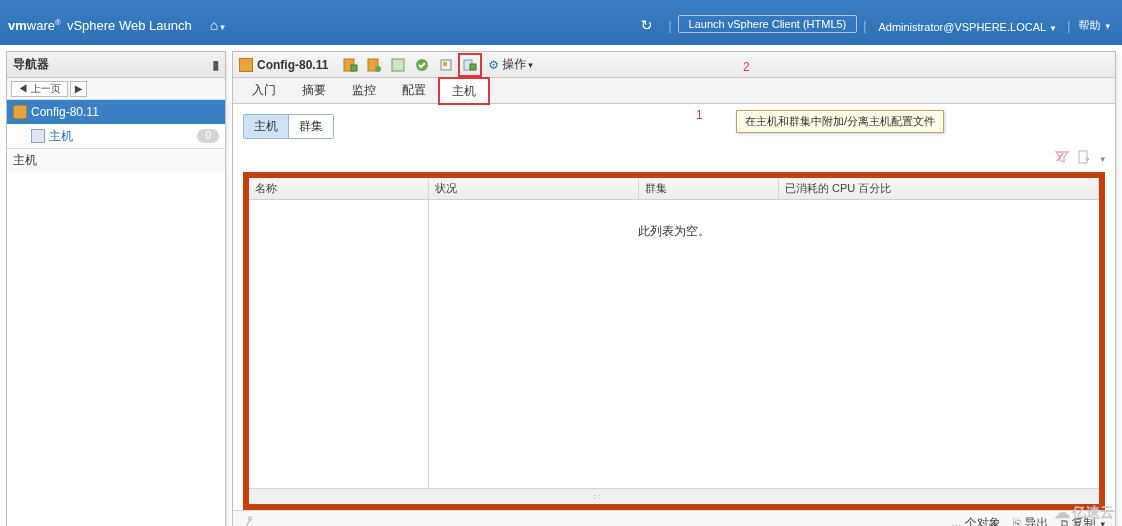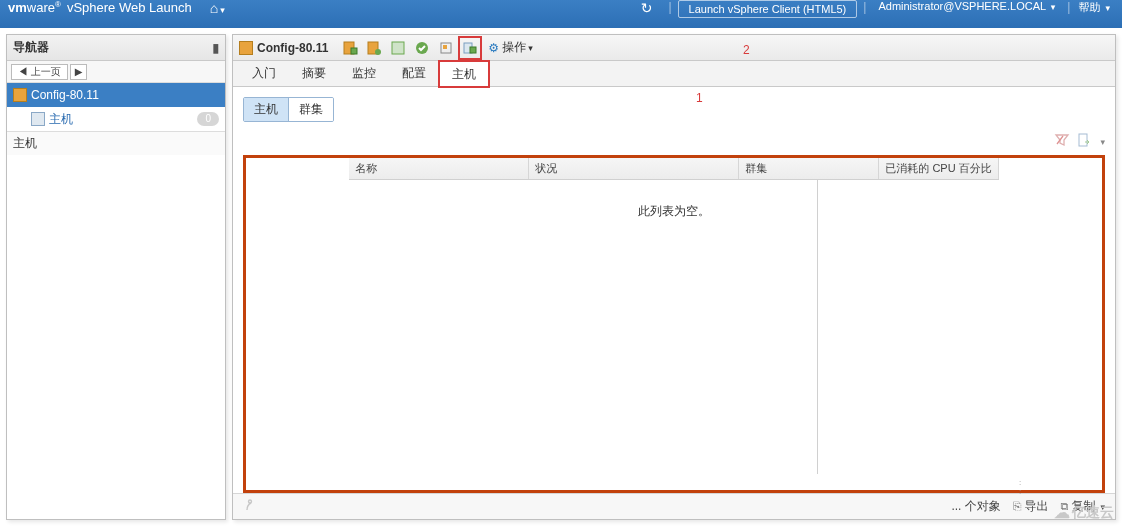--- a/index.html
+++ b/index.html
@@ -1,19 +1,19 @@
 <!DOCTYPE html>
 <html><head>
 <meta charset="utf-8">
 <style>
 * { box-sizing: border-box; margin: 0; padding: 0; }
 body { font-family: Arial, "Microsoft YaHei", sans-serif; font-size: 12px; background: #fff; width: 1122px; height: 526px; overflow: hidden; position: relative; }
 
 
-.top-banner { background: linear-gradient(to bottom, #3b7fc4, #2c6fb5); height: 28px; display: flex; align-items: flex-start; color: #fff; padding: 0 8px; }
+.top-banner { background: linear-gradient(to bottom, #3b7fc4, #2c6fb5); height: 45px; display: flex; align-items: flex-end; color: #fff; padding: 12px 8px; }
 .vmware-logo { font-size: 13px; font-weight: normal; }
 .vmware-logo b { font-weight: bold; }
 .product { margin-left: 6px; font-size: 13px; }
 .home-ico { margin-left: 18px; font-size: 14px; cursor: pointer; }
 .chev { font-size: 9px; margin-left: 2px; }
 .banner-spacer { flex: 1; }
 .refresh-ico { margin-right: 10px; font-size: 14px; cursor: pointer; }
 .sep { color: rgba(255,255,255,0.5); margin: 0 6px; }
 .launch-btn { border: 1px solid rgba(255,255,255,0.6); padding: 2px 10px; border-radius: 2px; font-size: 11px; cursor: pointer; }
 .user-menu { margin: 0 6px; font-size: 11px; cursor: pointer; }
@@ -65,21 +65,21 @@
 .pill.active { background: #cfe3f6; }
 .pill + .pill { border-left: 1px solid #97b5d4; }
 
 .filter-row { display: flex; align-items: center; margin-top: 10px; justify-content: flex-end; gap: 6px; }
 .filter-ico { opacity: 0.6; cursor: pointer; }
 .filter-input { width: 140px; height: 20px; border: 1px solid #ccc; border-radius: 10px; padding: 0 8px 0 22px; font-size: 11px; color: #888; position: relative; }
 .filter-wrap { position: relative; }
 .filter-wrap::before { content: "🔍"; position: absolute; left: 6px; top: 2px; font-size: 10px; color: #aaa; }
 
 
-.tbl { margin: 4px 10px 0 10px; border: 3px solid #c2410c; flex: 1; display: flex; flex-direction: column; align-items: center; }
+.tbl { margin: 4px 10px 0 10px; border: 6px solid #c2410c; flex: 1; display: flex; flex-direction: column; }
 .tbl-head { display: flex; background: linear-gradient(#f6f6f6,#ececec); border-bottom: 1px solid #d0d0d0; height: 22px; }
 .tbl-head .col { padding: 3px 6px; font-size: 11px; color: #444; border-right: 1px solid #d6d6d6; }
 .col.name { width: 180px; }
 .col.status { width: 210px; }
 .col.state { width: 200px; }
 .col.cluster { width: 140px; }
 .col.cpu { flex: 1; }
 .tbl-body { flex: 1; position: relative; background: #fff; }
 .empty-msg { text-align: center; padding-top: 23px; font-size: 12px; color: #333; }
 .splitter { position: absolute; left: 178px; top: 0; bottom: 0; width: 4px; cursor: col-resize; }
@@ -136,20 +136,21 @@
       <span class="count-badge">0</span>
     </div>
     <div class="nav-section">
       <span>主机</span>
     </div>
   </div>
 
   <div class="content-panel">
     <span class="red-mark-2">2</span>
     <span class="red-mark-1">1</span>
+    <div class="tooltip">在主机和群集中附加/分离主机配置文件</div>
 
     <div class="toolbar">
       <span class="crumb-ico"></span>
       <span class="crumb">Config-80.11</span>
       <span class="tb-gap"></span>
       <span class="tb-btn">
           <svg viewBox="0 0 16 16">
             <rect x="2" y="2" width="10" height="12" fill="#e8a33d" stroke="#b57e1e"></rect>
             <rect x="9" y="8" width="6" height="6" fill="#6aa84f" stroke="#3c7a2a"></rect>
           </svg>

